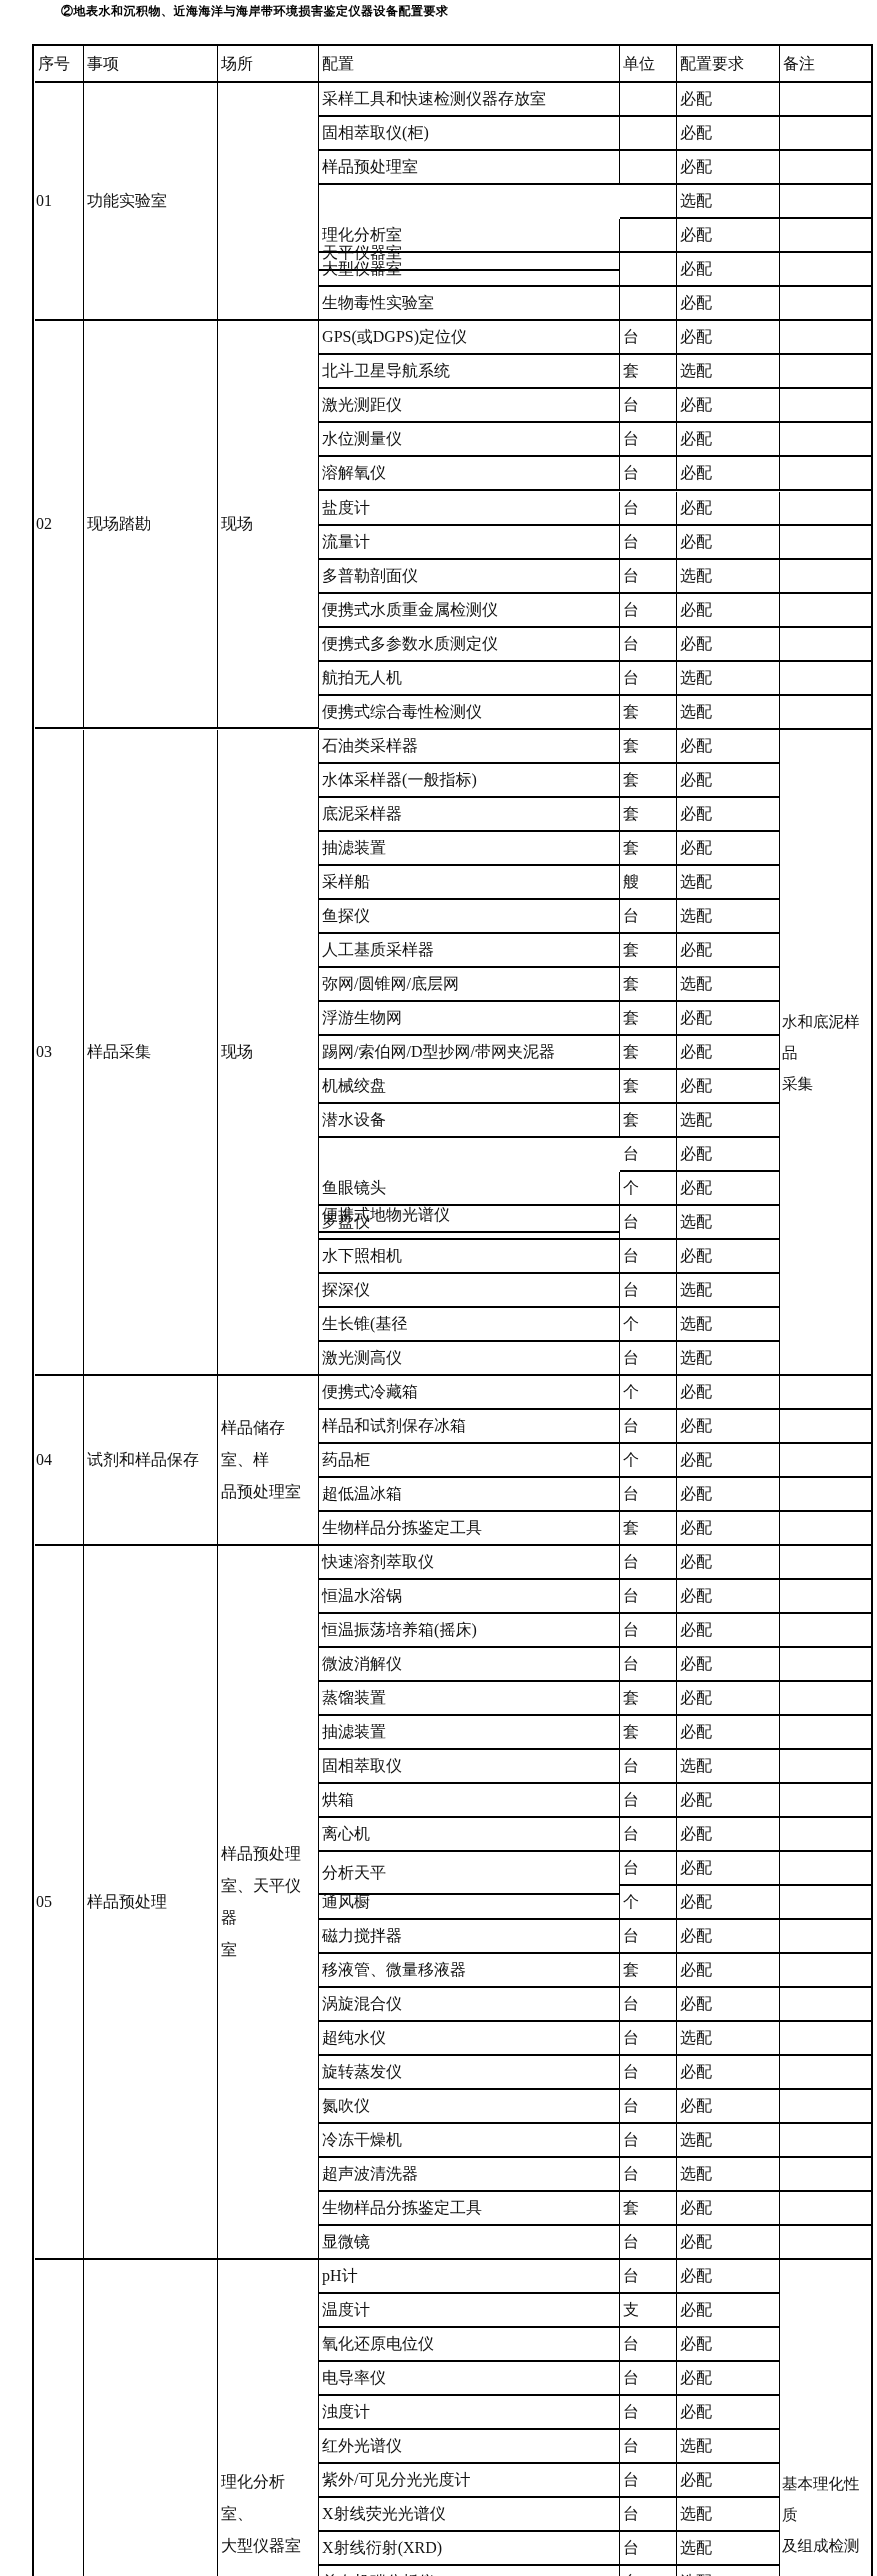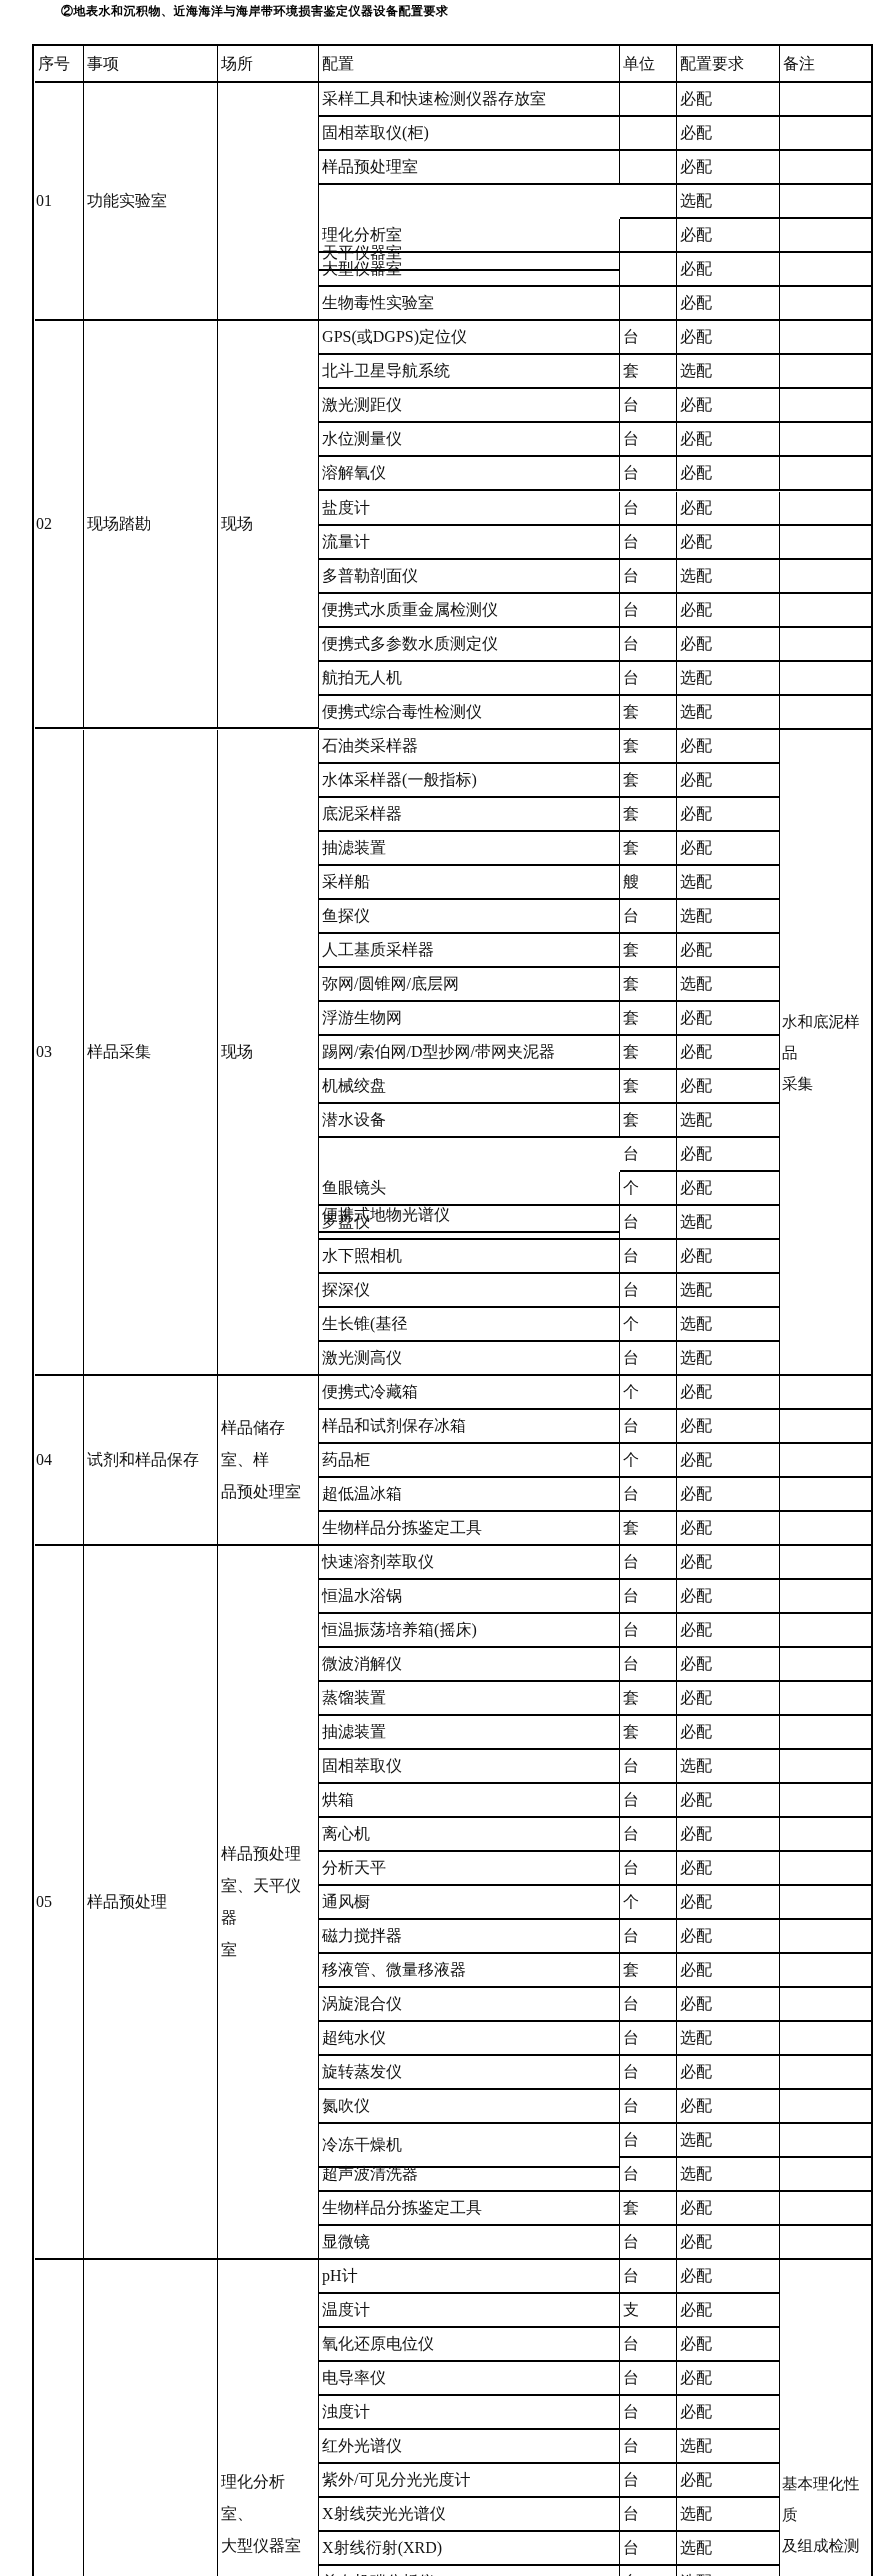--- a/index.html
+++ b/index.html
@@ -236,21 +236,21 @@
     <div class="c" style="left: 677px; top: 1716px; width: 103px; height: 34px;">必配</div>
     <div class="c" style="left: 319px; top: 1750px; width: 301px; height: 34px;">固相萃取仪</div>
     <div class="c" style="left: 620px; top: 1750px; width: 57px; height: 34px;">台</div>
     <div class="c" style="left: 677px; top: 1750px; width: 103px; height: 34px;">选配</div>
     <div class="c" style="left: 319px; top: 1784px; width: 301px; height: 34px; text-align: right;">烘箱</div>
     <div class="c" style="left: 620px; top: 1784px; width: 57px; height: 34px;">台</div>
     <div class="c" style="left: 677px; top: 1784px; width: 103px; height: 34px;">必配</div>
     <div class="c" style="left: 319px; top: 1818px; width: 301px; height: 34px;">离心机</div>
     <div class="c" style="left: 620px; top: 1818px; width: 57px; height: 34px;">台</div>
     <div class="c" style="left: 677px; top: 1818px; width: 103px; height: 34px;">必配</div>
-    <div class="c" style="left: 319px; top: 1852px; width: 301px; height: 34px; font-family: Liberation Serif, serif;">分析天平</div>
+    <div class="c" style="left: 319px; top: 1852px; width: 301px; height: 43px; font-family: Liberation Serif, serif;">分析天平</div>
     <div class="c" style="left: 620px; top: 1852px; width: 57px; height: 34px;">台</div>
     <div class="c" style="left: 677px; top: 1852px; width: 103px; height: 34px;">必配</div>
     <div class="c" style="left: 319px; top: 1886px; width: 301px; height: 34px;">通风橱</div>
     <div class="c" style="left: 620px; top: 1886px; width: 57px; height: 34px;">个</div>
     <div class="c" style="left: 677px; top: 1886px; width: 103px; height: 34px;">必配</div>
     <div class="c" style="left: 319px; top: 1920px; width: 301px; height: 34px;">磁力搅拌器</div>
     <div class="c" style="left: 620px; top: 1920px; width: 57px; height: 34px;">台</div>
     <div class="c" style="left: 677px; top: 1920px; width: 103px; height: 34px;">必配</div>
     <div class="c" style="left: 319px; top: 1954px; width: 301px; height: 34px;">移液管、微量移液器</div>
     <div class="c" style="left: 620px; top: 1954px; width: 57px; height: 34px;">套</div>
@@ -260,21 +260,21 @@
     <div class="c" style="left: 677px; top: 1988px; width: 103px; height: 34px;">必配</div>
     <div class="c" style="left: 319px; top: 2022px; width: 301px; height: 34px;">超纯水仪</div>
     <div class="c" style="left: 620px; top: 2022px; width: 57px; height: 34px;">台</div>
     <div class="c" style="left: 677px; top: 2022px; width: 103px; height: 34px;">选配</div>
     <div class="c" style="left: 319px; top: 2056px; width: 301px; height: 34px;">旋转蒸发仪</div>
     <div class="c" style="left: 620px; top: 2056px; width: 57px; height: 34px;">台</div>
     <div class="c" style="left: 677px; top: 2056px; width: 103px; height: 34px;">必配</div>
     <div class="c" style="left: 319px; top: 2090px; width: 301px; height: 34px;">氮吹仪</div>
     <div class="c" style="left: 620px; top: 2090px; width: 57px; height: 34px;">台</div>
     <div class="c" style="left: 677px; top: 2090px; width: 103px; height: 34px;">必配</div>
-    <div class="c" style="left: 319px; top: 2124px; width: 301px; height: 44px;">冷冻干燥机</div>
+    <div class="c" style="left: 319px; top: 2124px; width: 301px; height: 34px;">冷冻干燥机</div>
     <div class="c" style="left: 620px; top: 2124px; width: 57px; height: 34px;">台</div>
     <div class="c" style="left: 677px; top: 2124px; width: 103px; height: 34px;">选配</div>
     <div class="c" style="left: 319px; top: 2158px; width: 301px; height: 34px;">超声波清洗器</div>
     <div class="c" style="left: 620px; top: 2158px; width: 57px; height: 34px;">台</div>
     <div class="c" style="left: 677px; top: 2158px; width: 103px; height: 34px;">选配</div>
     <div class="c" style="left: 319px; top: 2192px; width: 301px; height: 34px;">生物样品分拣鉴定工具</div>
     <div class="c" style="left: 620px; top: 2192px; width: 57px; height: 34px;">套</div>
     <div class="c" style="left: 677px; top: 2192px; width: 103px; height: 34px;">必配</div>
     <div class="c" style="left: 319px; top: 2226px; width: 301px; height: 34px;">显微镜</div>
     <div class="c" style="left: 620px; top: 2226px; width: 57px; height: 34px;">台</div>

